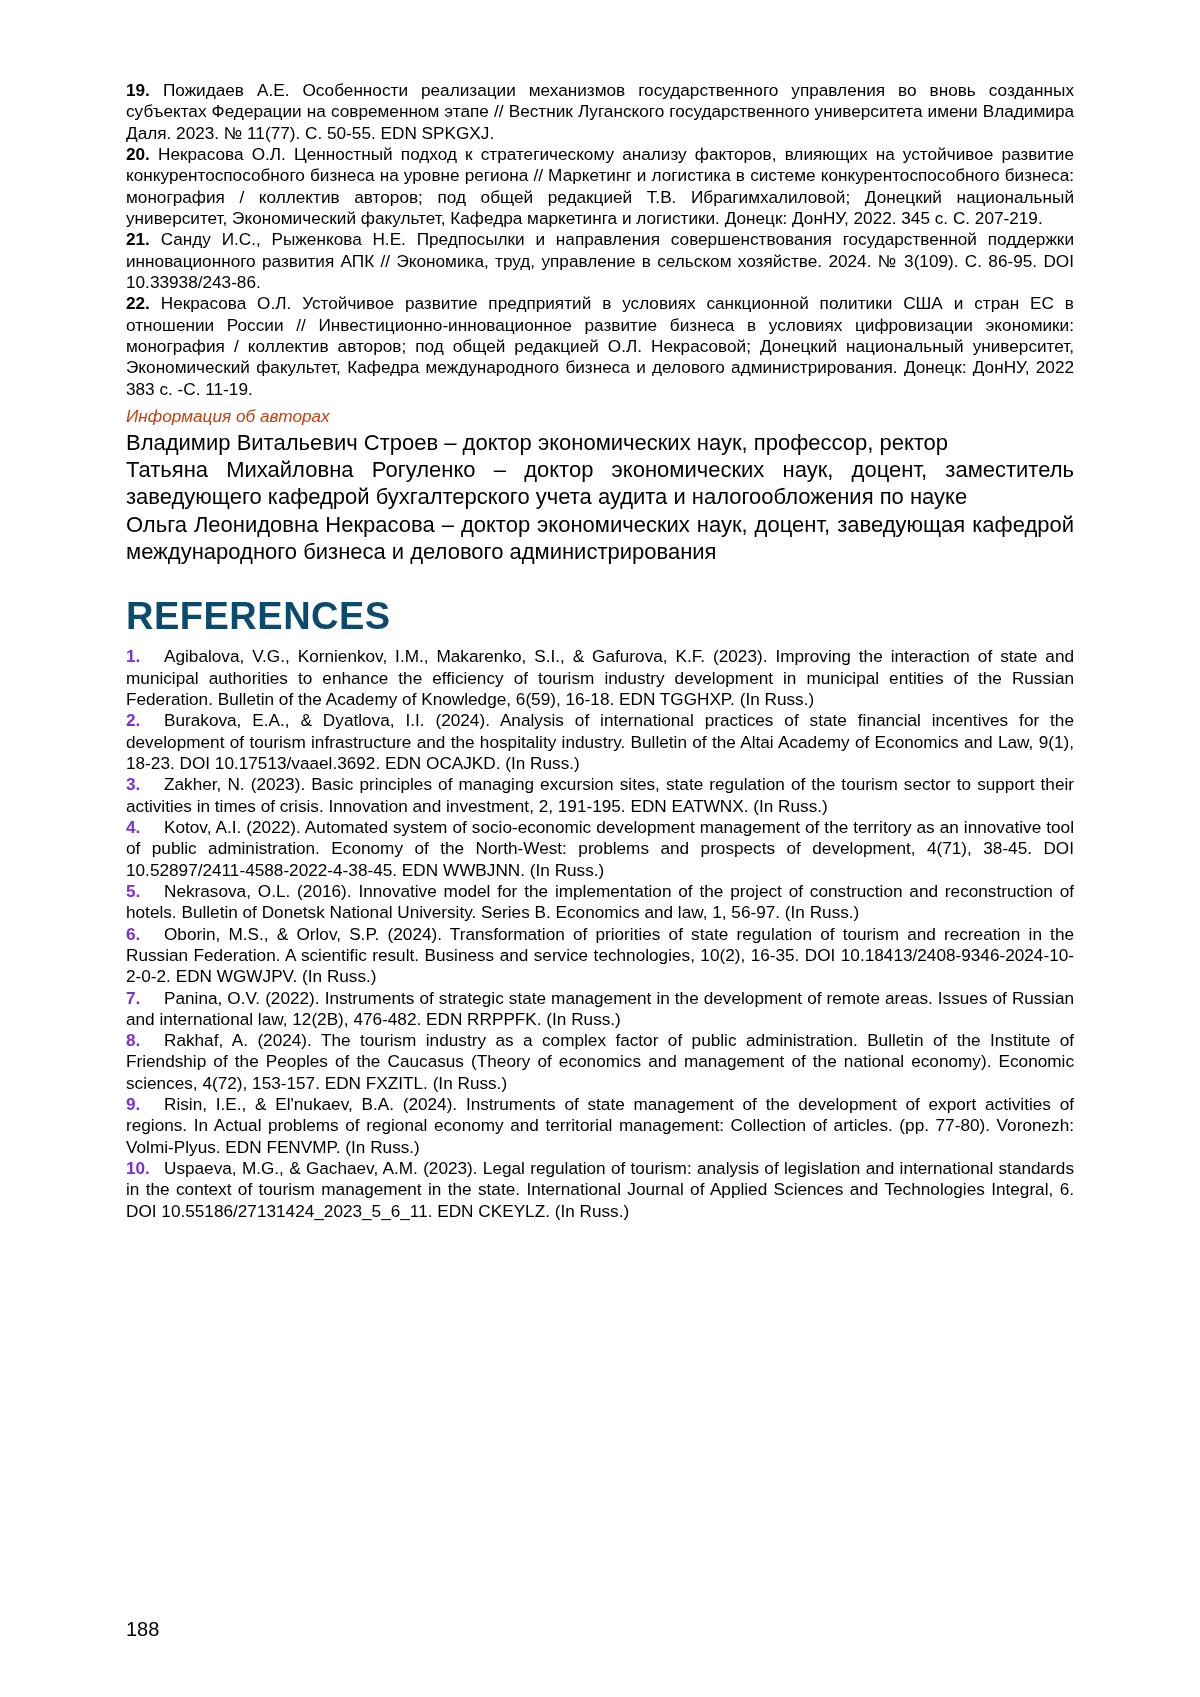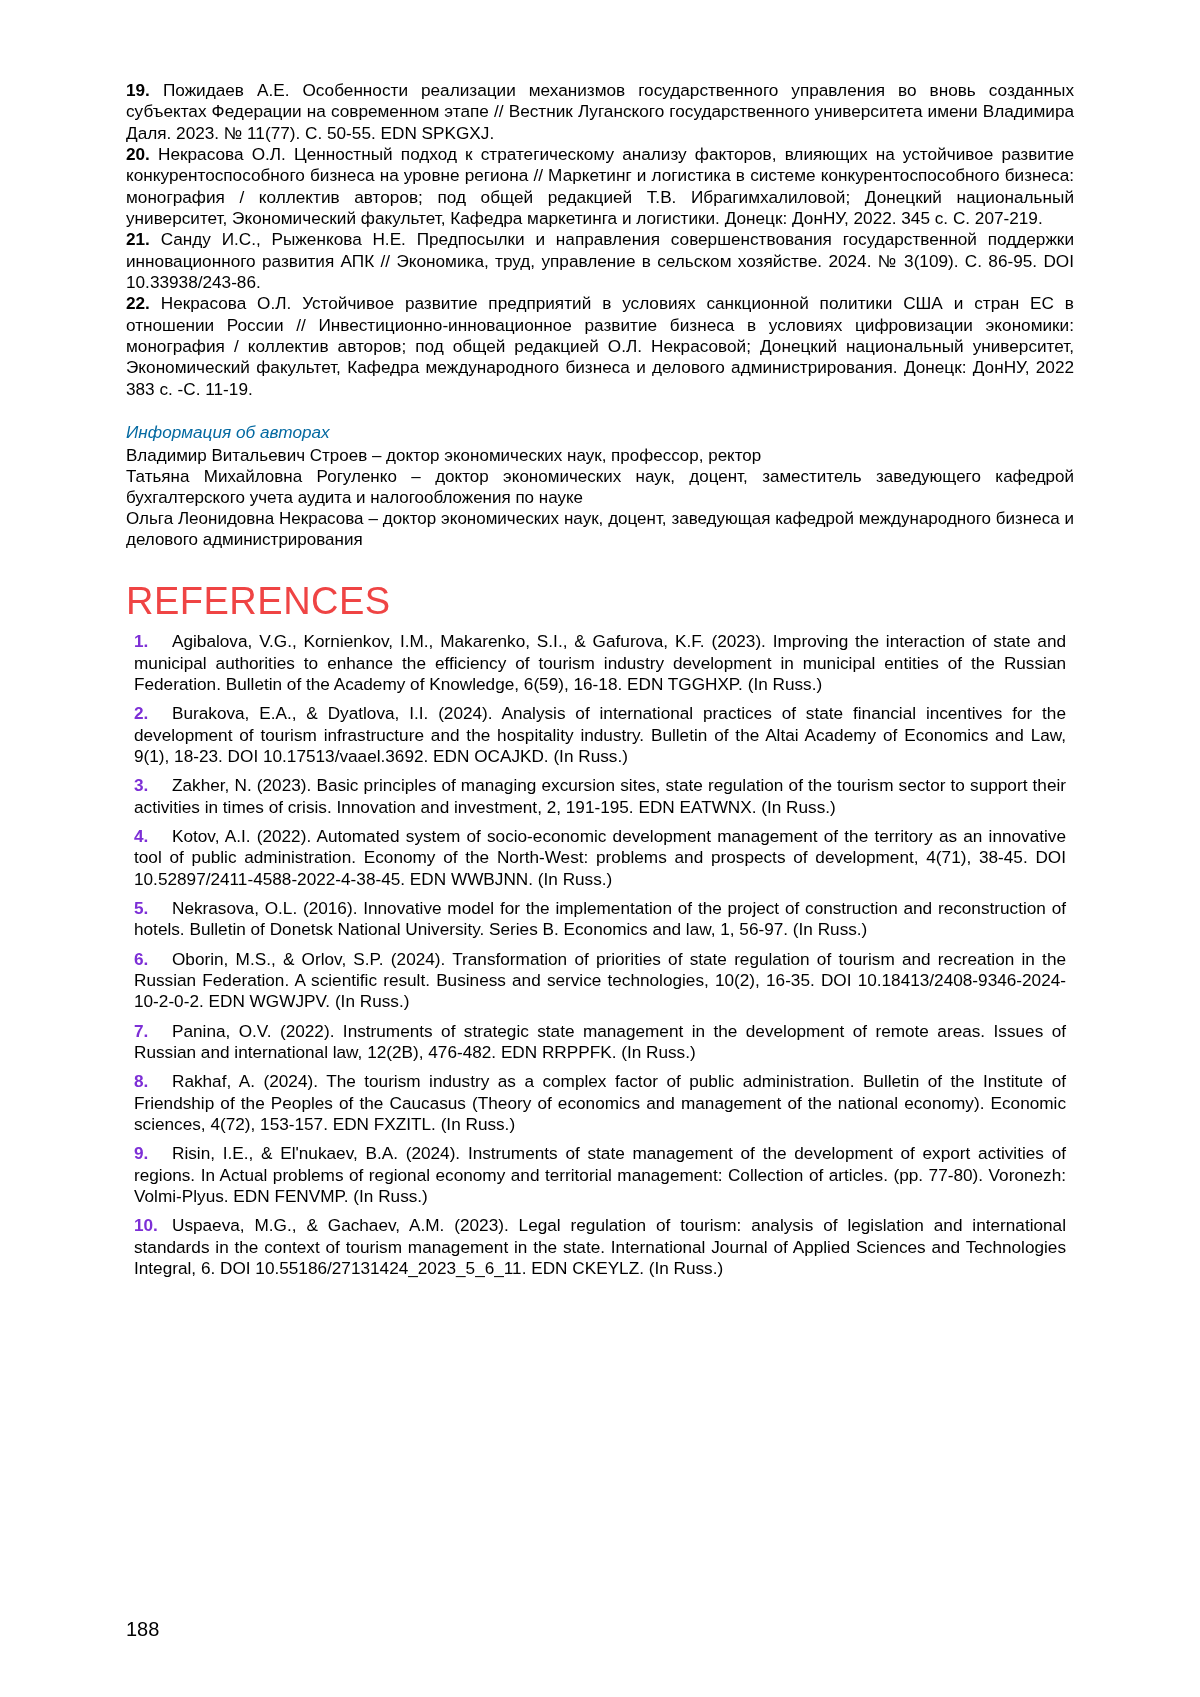--- a/index.html
+++ b/index.html
@@ -28,48 +28,48 @@
     text-justify: inter-word;
   }
   .ref-item {
     margin: 0;
     text-align: justify;
   }
   .ref-num {
     font-weight: bold;
   }
   .authors-heading {
-    color: #0369a1;
+    color: #c2410c;
     font-style: italic;
     font-size: 17.2px;
-    margin-top: 22px;
+    margin-top: 6px;
     margin-bottom: 2px;
   }
   .authors-block {
-    font-size: 17px;
+    font-size: 22px;
     line-height: 1.24;
     text-align: justify;
   }
   .authors-block p {
     margin: 0;
   }
   .references-title {
-    color: #ef4444;
-    font-weight: normal;
+    color: #0c4a6e;
+    font-weight: bold;
     font-size: 38px;
     letter-spacing: 0.5px;
     margin: 30px 0 8px 0;
   }
   .en-block {
     font-size: 17.2px;
     line-height: 1.24;
     text-align: justify;
   }
   .en-item {
-    margin: 8px;
+    margin: 0;
     text-align: justify;
   }
   .en-num {
     color: #7d2fd6;
     font-weight: bold;
     display: inline-block;
     min-width: 38px;
   }
   .page-number {
     position: absolute;

